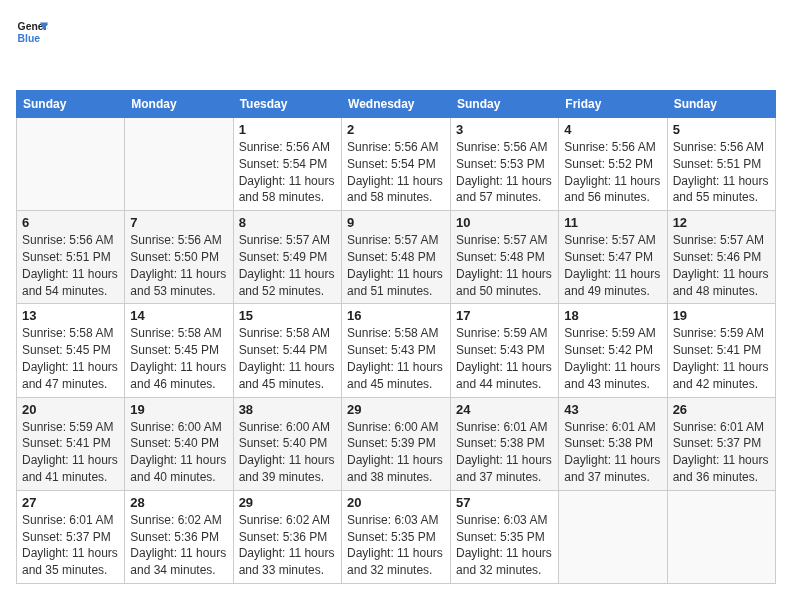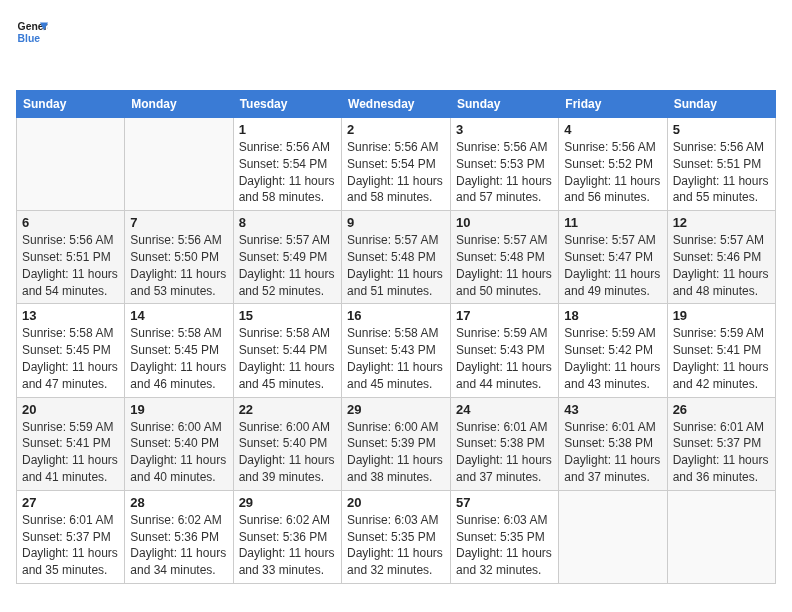--- a/index.html
+++ b/index.html
@@ -260,21 +260,21 @@
 and 41 minutes.</div>
         </td>
         <td>
           <span class="day-num">19</span>
           <div class="day-info" style="white-space: pre-line;">Sunrise: 6:00 AM
 Sunset: 5:40 PM
 Daylight: 11 hours
 and 40 minutes.</div>
         </td>
         <td>
-          <span class="day-num">22</span>
+          <span class="day-num">38</span>
           <div class="day-info" style="white-space: pre-line;">Sunrise: 6:00 AM
 Sunset: 5:40 PM
 Daylight: 11 hours
 and 39 minutes.</div>
         </td>
         <td>
           <span class="day-num">29</span>
           <div class="day-info" style="white-space: pre-line;">Sunrise: 6:00 AM
 Sunset: 5:39 PM
 Daylight: 11 hours

